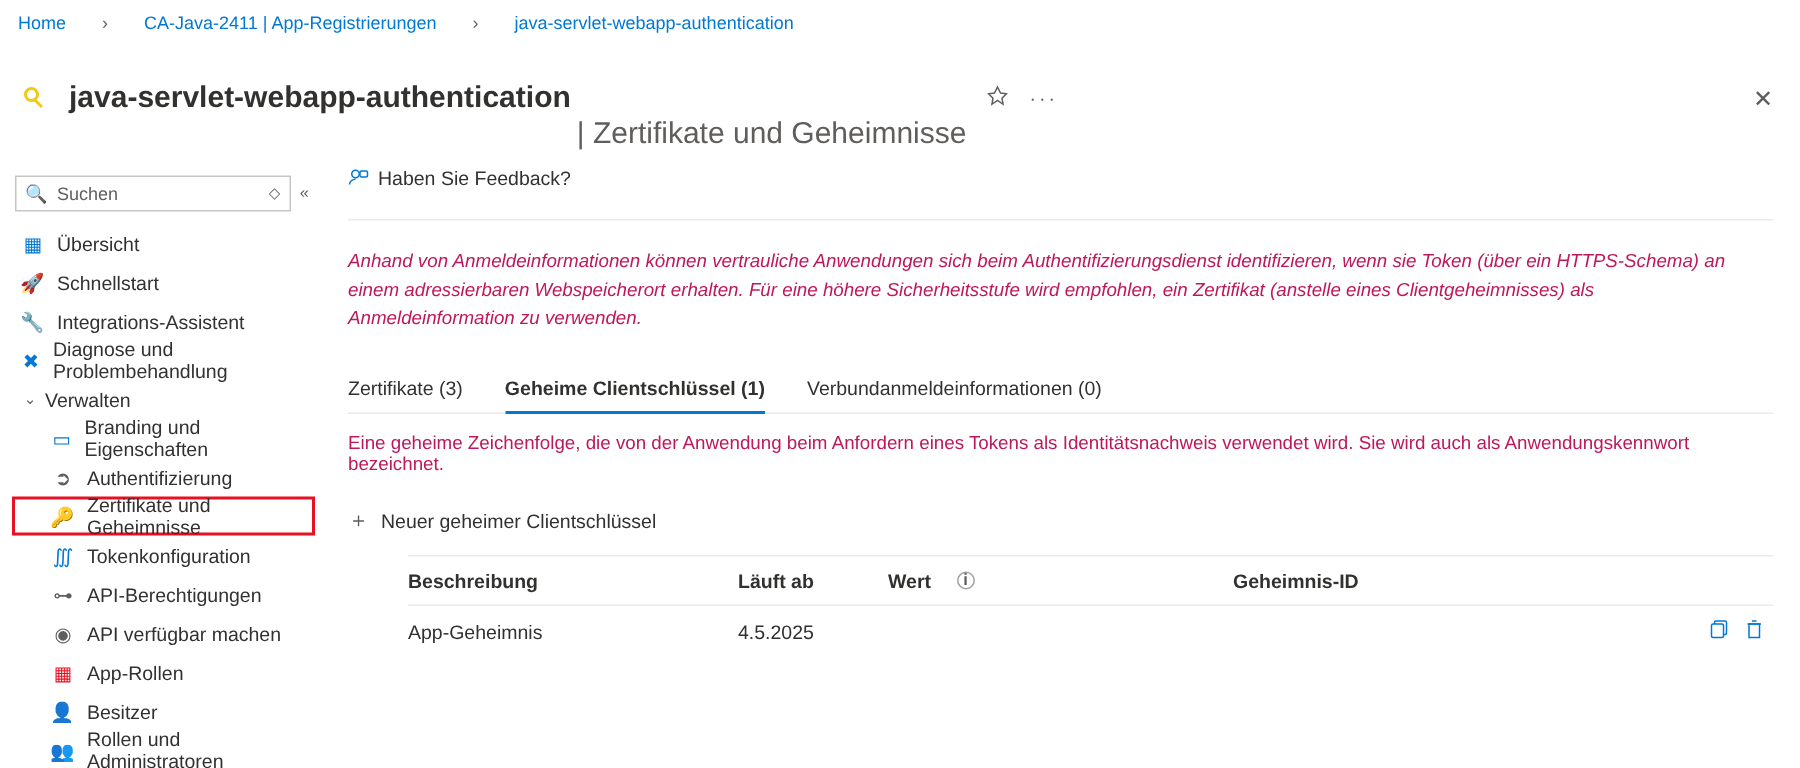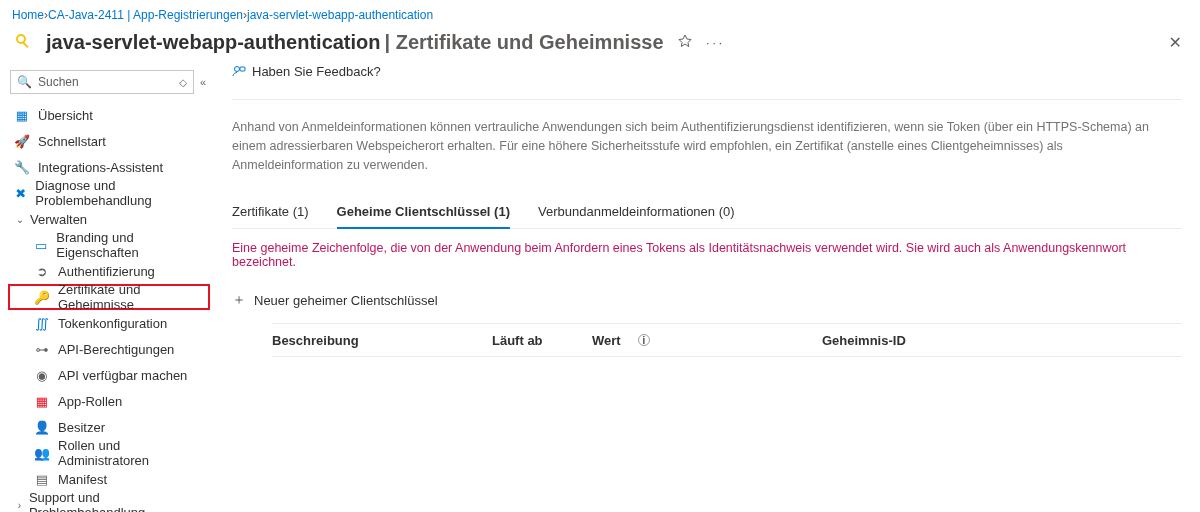--- a/index.html
+++ b/index.html
@@ -1,25 +1,25 @@
 <!DOCTYPE html>
 <html><head>
 <meta charset="utf-8">
 <style>
   * { box-sizing: border-box; margin: 0; padding: 0; font-family: "Segoe UI", Arial, sans-serif; }
   body { font-size: 13px; color: #323130; background: #fff; }
 
-  .breadcrumb { display: flex; align-items: flex-end; gap: 0; padding: 8px 12px; font-size: 12px; color: #605e5c; }
+  .breadcrumb { display: flex; align-items: flex-end; gap: 24px; padding: 8px 12px; font-size: 12px; color: #605e5c; }
   .breadcrumb .link { color: #0078d4; cursor: pointer; }
   .breadcrumb .sep { color: #605e5c; }
 
   .header-row { display: flex; align-items: center; padding: 0 12px 10px 12px; }
   .header-icon { width: 24px; height: 24px; margin-right: 10px; display:flex; align-items:center; justify-content:center;}
   .header-title-main { font-size: 20px; font-weight: 600; color: #323130; }
-  .header-title-sub { font-size: 20px; font-weight: 700; color: #605e5c; margin-left: 4px; }
+  .header-title-sub { font-size: 20px; font-weight: 400; color: #605e5c; margin-left: 4px; margin-top: 48px; }
   .header-actions { display: flex; align-items: center; gap: 14px; margin-left: 14px; color: #605e5c; }
   .header-close { margin-left: auto; font-size: 16px; color: #605e5c; cursor: pointer; padding-right: 6px;}
 
   .body-row { display: flex; }
   .sidebar { width: 210px; border-right: none; padding: 6px 0 0 8px; flex-shrink: 0;}
   .search-wrap { display: flex; align-items: center; gap: 6px; padding: 0 4px 8px 2px; }
   .search-box { flex:1; display: flex; align-items: center; border: 1px solid #c8c6c4; height: 24px; padding: 0 6px; color: #605e5c; font-size: 12px; position:relative;}
   .search-box .sicon { margin-right: 6px; font-size: 12px;}
   .search-box .pin { margin-left:auto; font-size:10px;}
   .collapse-icons { color:#605e5c; font-size:11px; display:flex; gap:6px;}
@@ -27,21 +27,21 @@
   .nav-item { display: flex; align-items: center; height: 26px; padding: 0 6px 0 4px; cursor: pointer; font-size: 13px; color:#323130; border: 2px solid transparent;}
   .nav-item.indent { padding-left: 24px; }
   .nav-item .nicon { width: 16px; height:16px; margin-right: 8px; display:flex; align-items:center; justify-content:center; font-size:13px;}
   .nav-item.group { font-size:13px; }
   .nav-item.group .chev { width:12px; text-align:center; margin-right:4px; font-size:10px; color:#605e5c;}
   .nav-item.selected { border:2px solid #e81123; background:#fff;}
 
   .main { flex: 1; padding: 0 18px 0 22px; }
   .toolbar { display:flex; height:36px; border-bottom:1px solid #edebe9; font-size:13px; color:#323130;}
   .toolbar .ticon{ margin-right:6px; color:#0078d4;}
-  .intro { padding: 18px 0 22px 0; font-size: 12.5px; color:#737373; line-height:1.5; max-width: 940px;}
+  .intro { padding: 18px 0 22px 0; font-size: 12.5px; color:#be185d; line-height:1.5; max-width: 940px; font-style: italic;}
 
   .tabs { display:flex; gap:28px; border-bottom:1px solid #edebe9; font-size:13px;}
   .tab { padding: 8px 0; cursor:pointer; color:#323130;}
   .tab.active { border-bottom:2px solid #0078d4; font-weight:700; margin-bottom:-1px;}
 
   .tab-desc { padding: 12px 0 16px 0; font-size: 12.5px; color:#be185d;}
   .add-secret { display:flex; align-items:center; gap:8px; padding: 6px 0 14px 0; color:#323130; font-size:13px; cursor:pointer;}
   .add-secret .plus{ font-size:14px; color:#605e5c;}
 
   .table { width:100%; font-size:13px;}
@@ -175,21 +175,21 @@
             <path d="M1 12c0-2 2-3.5 4-3.5" fill="none" stroke="#0078d4" stroke-width="1"></path>
             <rect x="8" y="3" width="5" height="4" rx="1" fill="none" stroke="#0078d4" stroke-width="1"></rect>
           </svg>
       </span>
       <span style="cursor:pointer;">Haben Sie Feedback?</span>
     </div>
 
     <div class="intro">Anhand von Anmeldeinformationen können vertrauliche Anwendungen sich beim Authentifizierungsdienst identifizieren, wenn sie Token (über ein HTTPS-Schema) an einem adressierbaren Webspeicherort erhalten. Für eine höhere Sicherheitsstufe wird empfohlen, ein Zertifikat (anstelle eines Clientgeheimnisses) als Anmeldeinformation zu verwenden.</div>
 
     <div class="tabs">
-      <div class="tab">Zertifikate (1)</div>
+      <div class="tab">Zertifikate (3)</div>
       <div class="tab active">Geheime Clientschlüssel (1)</div>
       <div class="tab">Verbundanmeldeinformationen (0)</div>
     </div>
 
     <div class="tab-desc">Eine geheime Zeichenfolge, die von der Anwendung beim Anfordern eines Tokens als Identitätsnachweis verwendet wird. Sie wird auch als Anwendungskennwort bezeichnet.</div>
 
     <div class="add-secret">
       <span class="plus">＋</span>
       <span>Neuer geheimer Clientschlüssel</span>
     </div>
@@ -198,15 +198,36 @@
       <div class="thead">
         <div class="col-desc">Beschreibung</div>
         <div class="col-exp">Läuft ab</div>
         <div class="col-val">
           <span>Wert</span>
           <span class="info-ic">i</span>
         </div>
         <div class="col-id">Geheimnis-ID</div>
         <div class="col-act"></div>
       </div>
+      <div class="trow">
+        <div class="col-desc">App-Geheimnis</div>
+        <div class="col-exp">4.5.2025</div>
+        <div class="col-val"></div>
+        <div class="col-id"></div>
+        <div class="col-act">
+          <span style="cursor:pointer;">
+            <svg width="13" height="13" viewBox="0 0 13 13">
+                <rect x="3" y="1" width="8" height="9" rx="1" fill="none" stroke="#0078d4" stroke-width="1"></rect>
+                <rect x="1" y="3" width="8" height="9" rx="1" fill="#fff" stroke="#0078d4" stroke-width="1"></rect>
+              </svg>
+          </span>
+          <span style="cursor:pointer;">
+            <svg width="13" height="13" viewBox="0 0 13 13">
+                <rect x="3" y="3" width="7" height="9" fill="none" stroke="#0078d4" stroke-width="1"></rect>
+                <line x1="2" y1="3" x2="11" y2="3" stroke="#0078d4" stroke-width="1"></line>
+                <line x1="5" y1="1" x2="8" y2="1" stroke="#0078d4" stroke-width="1"></line>
+              </svg>
+          </span>
+        </div>
+      </div>
     </div>
   </div>
 </div>
 
 </body></html>

